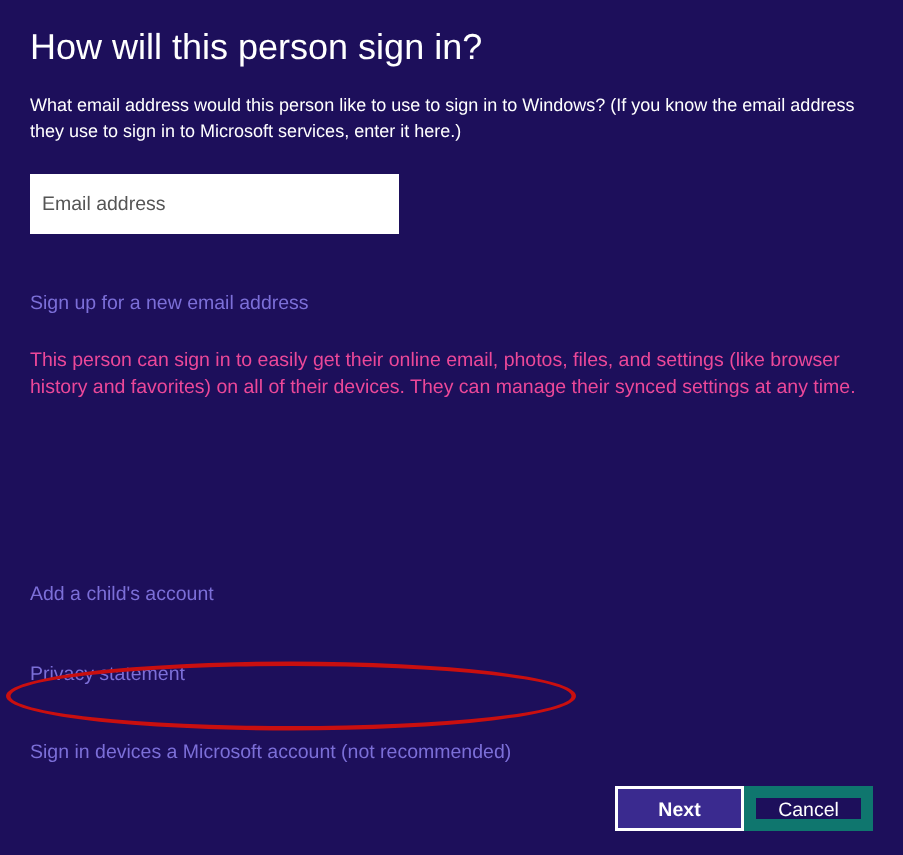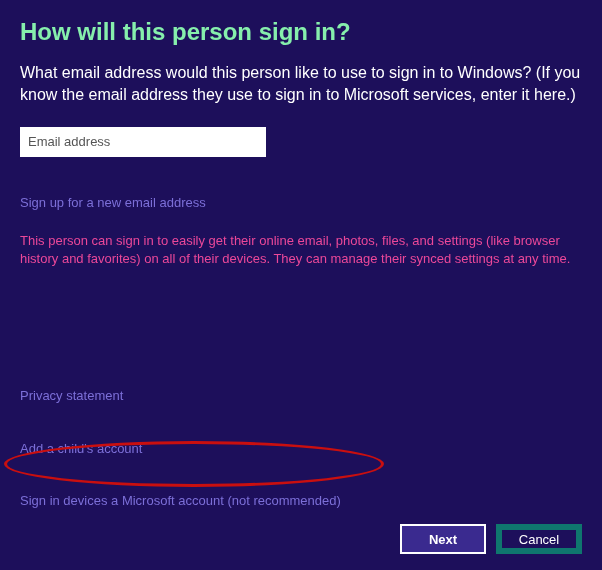--- a/index.html
+++ b/index.html
@@ -12,33 +12,33 @@
       height: 570px;
       background: #1d0f5b;
       font-family: "Segoe UI", Arial, sans-serif;
       color: #ffffff;
       padding: 18px 20px 20px 20px;
       position: relative;
       overflow: hidden;
     }
     .page-title {
       font-size: 24px;
-      font-weight: 700;
-      color: #86efac;
+      font-weight: 400;
+      color: #ffffff;
       margin-bottom: 16px;
     }
     .intro-text {
-      font-size: 16px;
+      font-size: 12px;
       line-height: 1.4;
       color: #ffffff;
       margin-bottom: 20px;
     }
     .email-input {
       width: 246px;
-      height: 30px;
+      height: 40px;
       background: #ffffff;
       border: none;
       padding: 4px 8px;
       font-size: 13px;
       color: #333;
       font-family: "Segoe UI", Arial, sans-serif;
       outline: none;
       margin-bottom: 18px;
       display: block;
     }
@@ -88,26 +88,25 @@
       border: 3px solid #c90f0f;
       border-radius: 50%;
       pointer-events: none;
       z-index: 1;
     }
     .button-row {
       position: absolute;
       right: 20px;
       bottom: 16px;
       display: flex;
-      gap: 10px;
     }
     .btn {
       width: 86px;
       height: 30px;
-      border: 6px solid #0f766e;
+      border: 8px solid #0f766e;
       background: transparent;
       color: #ffffff;
       font-size: 13px;
       font-family: "Segoe UI", Arial, sans-serif;
       cursor: pointer;
       text-align: center;
     }
     .btn-primary {
       background: #3a2a8f;
       border: 2px solid #ffffff;
@@ -121,22 +120,22 @@
 
 <p class="intro-text">What email address would this person like to use to sign in to Windows? (If you know the email address they use to sign in to Microsoft services, enter it here.)</p>
 
 <input type="text" class="email-input" placeholder="Email address" style="">
 
 <a class="link signup-link">Sign up for a new email address</a>
 
 <p class="description-text">This person can sign in to easily get their online email, photos, files, and settings (like browser history and favorites) on all of their devices. They can manage their synced settings at any time.</p>
 
 <div class="bottom-links">
+  <a class="link">Add a child's account</a>
   <a class="link">Privacy statement</a>
-  <a class="link">Add a child's account</a>
 </div>
 
 <div class="circled-link-wrapper">
   <div class="red-circle"></div>
   <a class="link">Sign in devices a Microsoft account (not recommended)</a>
 </div>
 
 <div class="button-row">
   <button class="btn btn-primary">Next</button>
   <button class="btn">Cancel</button>

